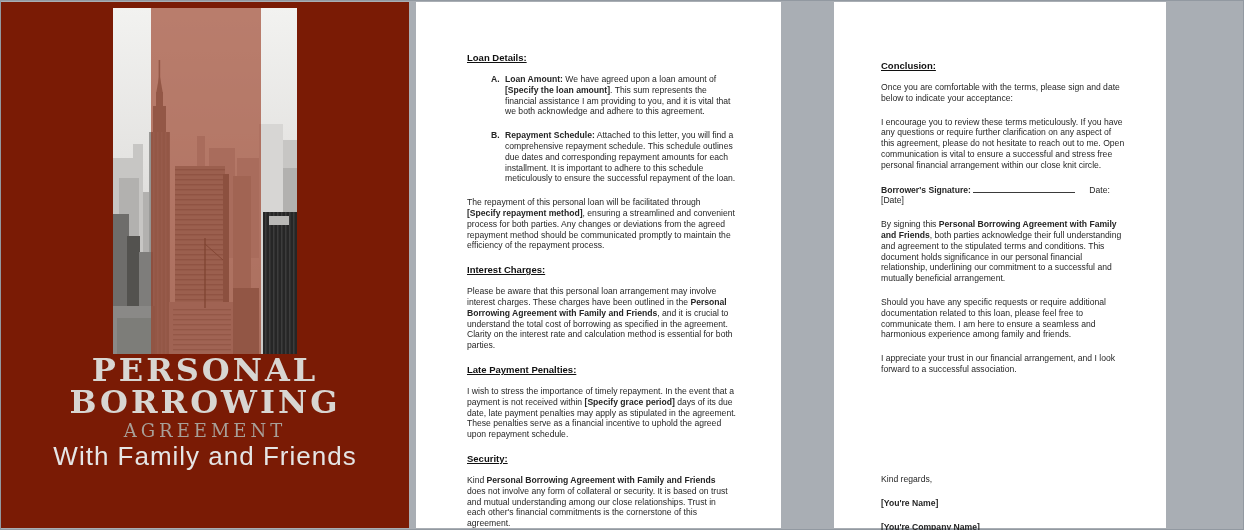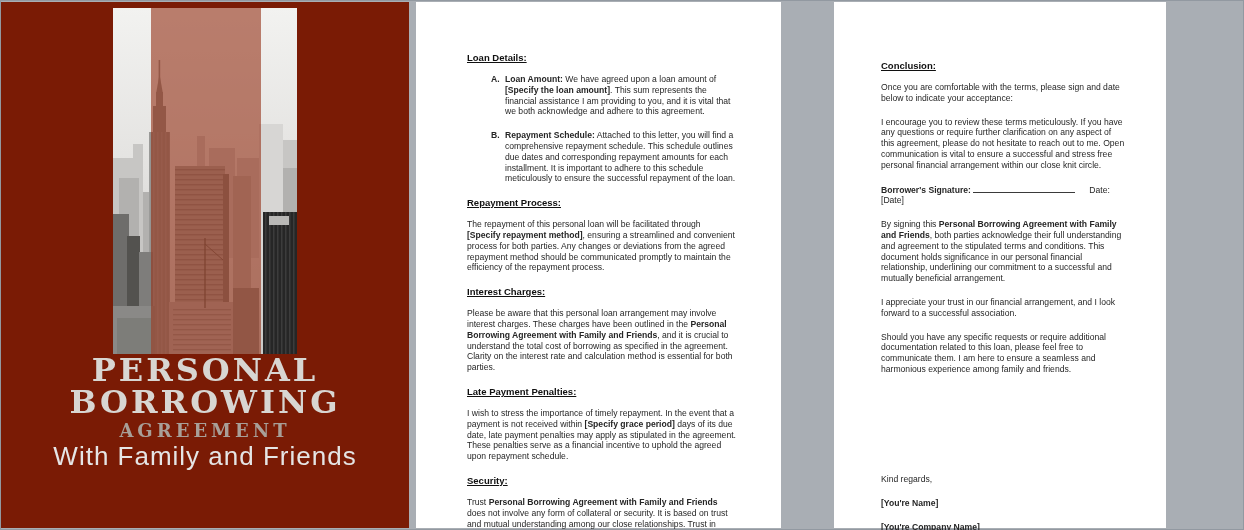--- a/index.html
+++ b/index.html
@@ -8,21 +8,21 @@
   .page{position:absolute;top:2px;height:526px;}
   .page-white{background:#ffffff;}
   .cover{left:1px;width:408px;background:#7a1b05;}
   .page-loan{left:416px;width:365px;}
   .page-conclusion{left:834px;width:332px;}
 
   
   .photo{position:absolute;left:112px;top:6px;width:184px;height:346px;display:block;}
   .cover-text{position:absolute;left:0;right:0;top:352px;text-align:center;}
   .cover-title{font-family:"DejaVu Serif","Liberation Serif",serif;font-weight:bold;color:#d8d6d2;font-size:32px;line-height:32px;letter-spacing:3px;}
-  .cover-subtitle{font-family:"DejaVu Serif","Liberation Serif",serif;font-weight:bold;color:#a89f98;font-size:18px;line-height:21px;letter-spacing:4px;margin-top:2px;}
+  .cover-subtitle{font-family:"DejaVu Serif","Liberation Serif",serif;font-weight:normal;color:#a89f98;font-size:18px;line-height:21px;letter-spacing:4px;margin-top:2px;}
   .cover-tagline{font-family:"Liberation Sans",sans-serif;color:#b5afab;font-size:26px;line-height:28px;letter-spacing:1px;margin-top:1px;font-weight:normal;}
 
   
   .doc{color:#262626;font-size:8.6px;line-height:10.8px;text-align:left;}
   .inner-loan{padding:50px 45px 0 51px;}
   .inner-conclusion{padding:58px 40px 0 47px;}
   .doc-heading{font-weight:bold;text-decoration:underline;font-size:9.5px;line-height:11px;color:#101010;margin:4px 0 11px 0;}
   .doc-heading:first-child{margin-top:0;}
   .doc-para{margin:0 0 13px 0;}
   .doc-li{display:flex;margin:0 0 13px 0;padding-left:24px;}
@@ -117,40 +117,39 @@
     <div class="doc inner-loan">
         <div class="doc-heading">Loan Details:</div>
         <div class="doc-li">
           <span class="li-marker">A.</span>
           <span class="li-body"><span class="b">Loan Amount:</span><span> We have agreed upon a loan amount of </span><span class="b">[Specify the loan amount]</span><span>. This sum represents the financial assistance I am providing to you, and it is vital that we both acknowledge and adhere to this agreement.</span></span>
         </div>
         <div class="doc-li">
           <span class="li-marker">B.</span>
           <span class="li-body"><span class="b">Repayment Schedule:</span><span> Attached to this letter, you will find a comprehensive repayment schedule. This schedule outlines due dates and corresponding repayment amounts for each installment. It is important to adhere to this schedule meticulously to ensure the successful repayment of the loan.</span></span>
         </div>
-        <div class="doc-heading">Repayment Process:</div>
         <div class="doc-para"><span>The repayment of this personal loan will be facilitated through </span><span class="b">[Specify repayment method]</span><span>, ensuring a streamlined and convenient process for both parties. Any changes or deviations from the agreed repayment method should be communicated promptly to maintain the efficiency of the repayment process.</span></div>
         <div class="doc-heading">Interest Charges:</div>
         <div class="doc-para"><span>Please be aware that this personal loan arrangement may involve interest charges. These charges have been outlined in the </span><span class="b">Personal Borrowing Agreement with Family and Friends</span><span>, and it is crucial to understand the total cost of borrowing as specified in the agreement. Clarity on the interest rate and calculation method is essential for both parties.</span></div>
         <div class="doc-heading">Late Payment Penalties:</div>
         <div class="doc-para"><span>I wish to stress the importance of timely repayment. In the event that a payment is not received within </span><span class="b">[Specify grace period]</span><span> days of its due date, late payment penalties may apply as stipulated in the agreement. These penalties serve as a financial incentive to uphold the agreed upon repayment schedule.</span></div>
         <div class="doc-heading">Security:</div>
-        <div class="doc-para"><span>Trust </span><span class="b">Personal Borrowing Agreement with Family and Friends</span><span> does not involve any form of collateral or security. It is based on trust and mutual understanding among our close relationships. Trust in each other's financial commitments is the cornerstone of this agreement.</span></div>
+        <div class="doc-para"><span>Kind </span><span class="b">Personal Borrowing Agreement with Family and Friends</span><span> does not involve any form of collateral or security. It is based on trust and mutual understanding among our close relationships. Trust in each other's financial commitments is the cornerstone of this agreement.</span></div>
       </div>
   </div>
 
   <div class="page page-white page-conclusion">
     <div class="doc inner-conclusion">
         <div class="doc-heading">Conclusion:</div>
         <div class="doc-para"><span>Once you are comfortable with the terms, please sign and date below to indicate your acceptance:</span></div>
         <div class="doc-para"><span>I encourage you to review these terms meticulously. If you have any questions or require further clarification on any aspect of this agreement, please do not hesitate to reach out to me. Open communication is vital to ensure a successful and stress free personal financial arrangement within our close knit circle.</span></div>
         <div class="doc-para"><span class="b">Borrower's Signature: </span><span class="sig-line"></span><span>Date: [Date]</span></div>
         <div class="doc-para"><span>By signing this </span><span class="b">Personal Borrowing Agreement with Family and Friends</span><span>, both parties acknowledge their full understanding and agreement to the stipulated terms and conditions. This document holds significance in our personal financial relationship, underlining our commitment to a successful and mutually beneficial arrangement.</span></div>
+        <div class="doc-para"><span>Should you have any specific requests or require additional documentation related to this loan, please feel free to communicate them. I am here to ensure a seamless and harmonious experience among family and friends.</span></div>
         <div class="doc-para"><span>I appreciate your trust in our financial arrangement, and I look forward to a successful association.</span></div>
-        <div class="doc-para"><span>Should you have any specific requests or require additional documentation related to this loan, please feel free to communicate them. I am here to ensure a seamless and harmonious experience among family and friends.</span></div>
         <div class="doc-spacer" style="height: 86.4px;"></div>
         <div class="doc-para"><span>Kind regards,</span></div>
         <div class="doc-para"><span class="b">[You're Name]</span></div>
         <div class="doc-para"><span class="b">[You're Company Name]</span></div>
       </div>
   </div>
 
 </div>
 
 </body></html>

